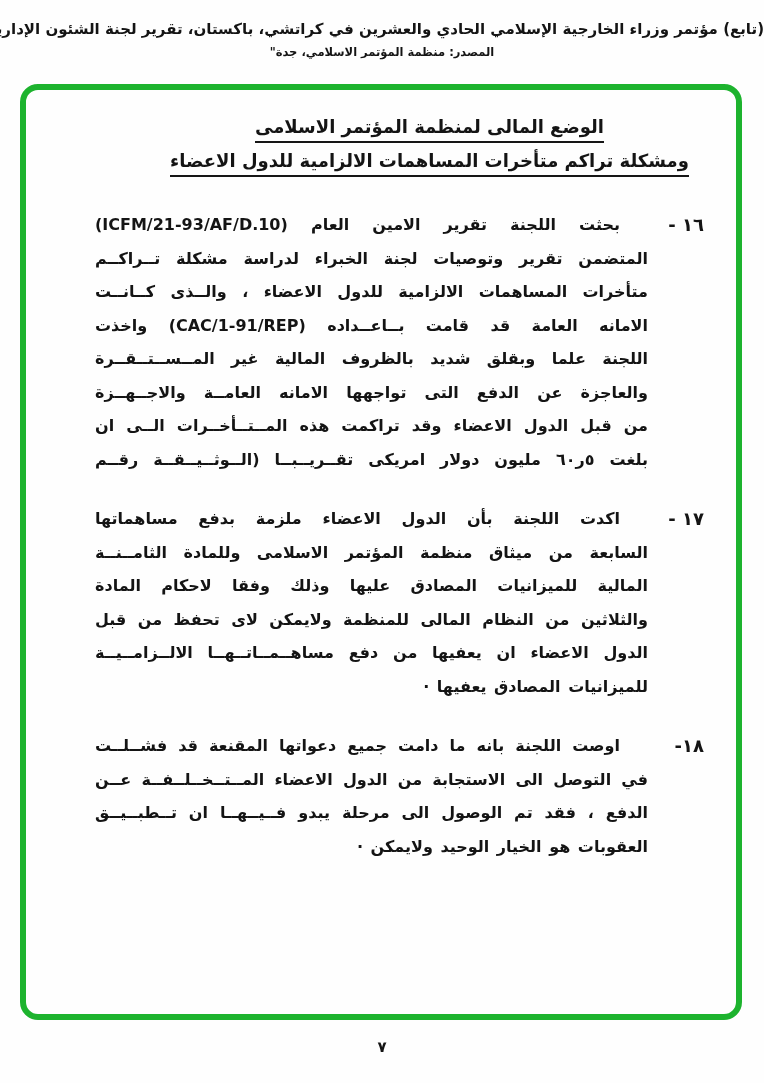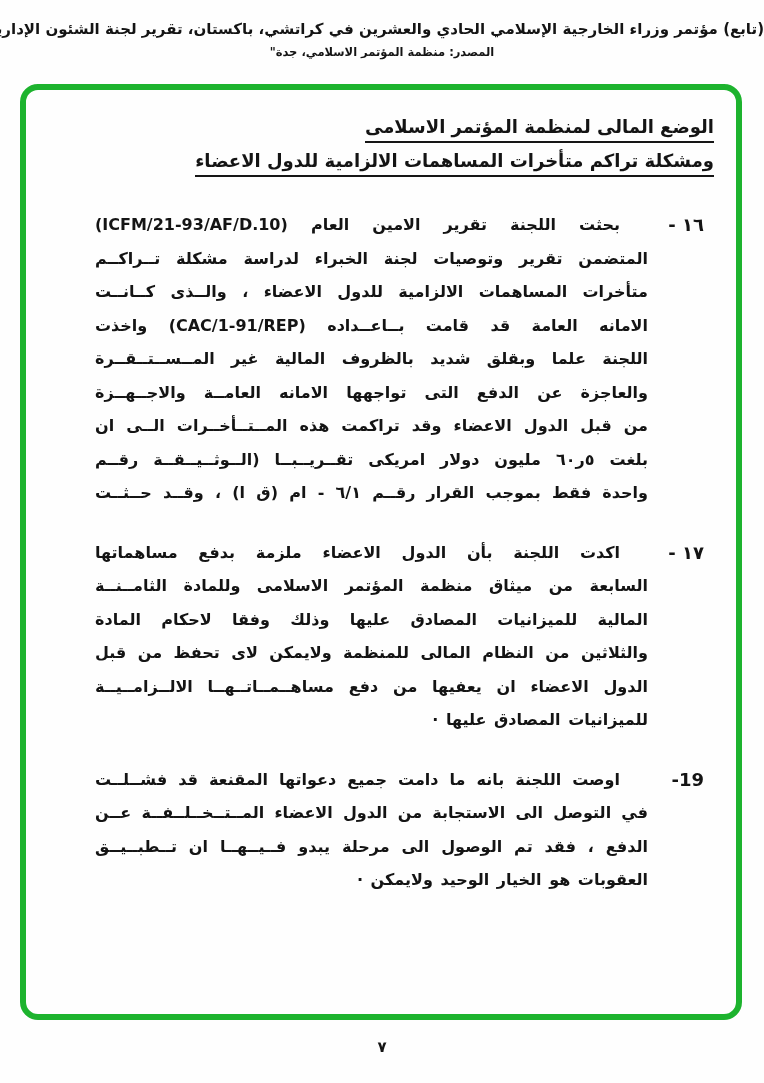--- a/index.html
+++ b/index.html
@@ -10,21 +10,21 @@
     overflow:hidden;
   }
   .header{position:absolute;top:20px;left:0;width:764px;text-align:center;direction:rtl;}
   .h1{font-size:15px;font-weight:bold;white-space:nowrap;letter-spacing:0;}
   .h2{font-size:11.5px;font-weight:bold;margin-top:7px;}
   .frame{
     position:absolute;left:20px;top:84px;width:710px;height:924px;
     border:6px solid #1db32e;border-radius:18px;background:transparent;
   }
   .content{position:absolute;top:0;left:0;right:0;bottom:0;padding:26px 22px 0 69px;direction:rtl;}
-  .doc-title{margin-left:50px;margin-bottom:24px;}
+  .doc-title{text-align:center;margin-left:50px;margin-bottom:24px;}
   .doc-title .t{
     display:inline-block;font-size:18px;font-weight:bold;white-space:nowrap;
     border-bottom:2px solid #161616;padding-bottom:4px;margin-bottom:7px;
   }
   .para{position:relative;padding-right:66px;margin-bottom:26px;}
   .pnum{
     position:absolute;right:10px;top:0;font-size:18px;font-weight:bold;
     line-height:33.5px;white-space:nowrap;direction:rtl;
   }
   .line{
@@ -59,38 +59,37 @@
       <div class="pnum">١٦ -</div>
       <div class="ptext">
         <div class="line first">بحثت اللجنة تقرير الامين العام (ICFM/21-93/AF/D.10)</div>
         <div class="line">المتضمن تقرير وتوصيات لجنة الخبراء لدراسة مشكلة تــراكــم</div>
         <div class="line">متأخرات المساهمات الالزامية للدول الاعضاء ، والــذى كــانــت</div>
         <div class="line">الامانه العامة قد قامت بــاعــداده (CAC/1-91/REP) واخذت</div>
         <div class="line">اللجنة علما وبقلق شديد بالظروف المالية غير المــســتــقــرة</div>
         <div class="line">والعاجزة عن الدفع التى تواجهها الامانه العامــة والاجــهــزة</div>
         <div class="line">من قبل الدول الاعضاء وقد تراكمت هذه المــتــأخــرات الــى ان</div>
         <div class="line">بلغت ٥ر٦٠ مليون دولار امريكى تقــريــبــا (الــوثــيــقــة رقــم</div>
-        <div class="line">واحدة فقط بموجب القرار رقــم ٦/١ - ام (ق ا) ، وقــد حــثــت</div>
       </div>
     </div>
 
     <div class="para">
       <div class="pnum">١٧ -</div>
       <div class="ptext">
         <div class="line first">اكدت اللجنة بأن الدول الاعضاء ملزمة بدفع مساهماتها</div>
         <div class="line">السابعة من ميثاق منظمة المؤتمر الاسلامى وللمادة الثامــنــة</div>
         <div class="line">المالية للميزانيات المصادق عليها وذلك وفقا لاحكام المادة</div>
         <div class="line">والثلاثين من النظام المالى للمنظمة ولايمكن لاى تحفظ من قبل</div>
         <div class="line">الدول الاعضاء ان يعفيها من دفع مساهــمــاتــهــا الالــزامــيــة</div>
-        <div class="line end">للميزانيات المصادق عليها ·</div>
+        <div class="line end">للميزانيات المصادق يعفيها ·</div>
       </div>
     </div>
 
     <div class="para">
-      <div class="pnum">19-</div>
+      <div class="pnum">١٨-</div>
       <div class="ptext">
         <div class="line first">اوصت اللجنة بانه ما دامت جميع دعواتها المقنعة قد فشــلــت</div>
         <div class="line">في التوصل الى الاستجابة من الدول الاعضاء المــتــخــلــفــة عــن</div>
         <div class="line">الدفع ، فقد تم الوصول الى مرحلة يبدو فــيــهــا ان تــطبــيــق</div>
         <div class="line end">العقوبات هو الخيار الوحيد ولايمكن ·</div>
       </div>
     </div>
 
   </div>
 </div>

